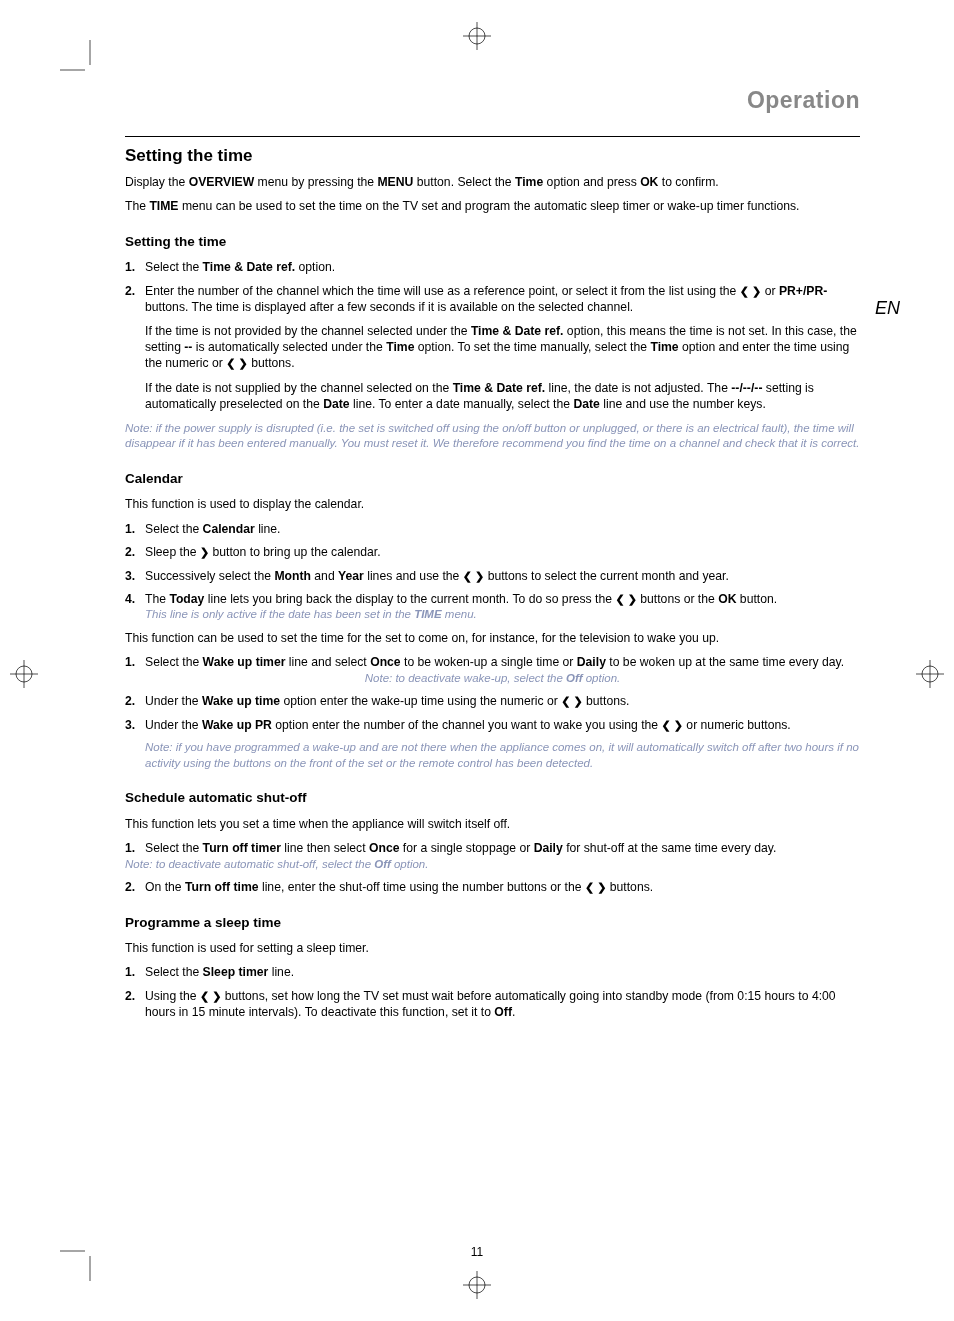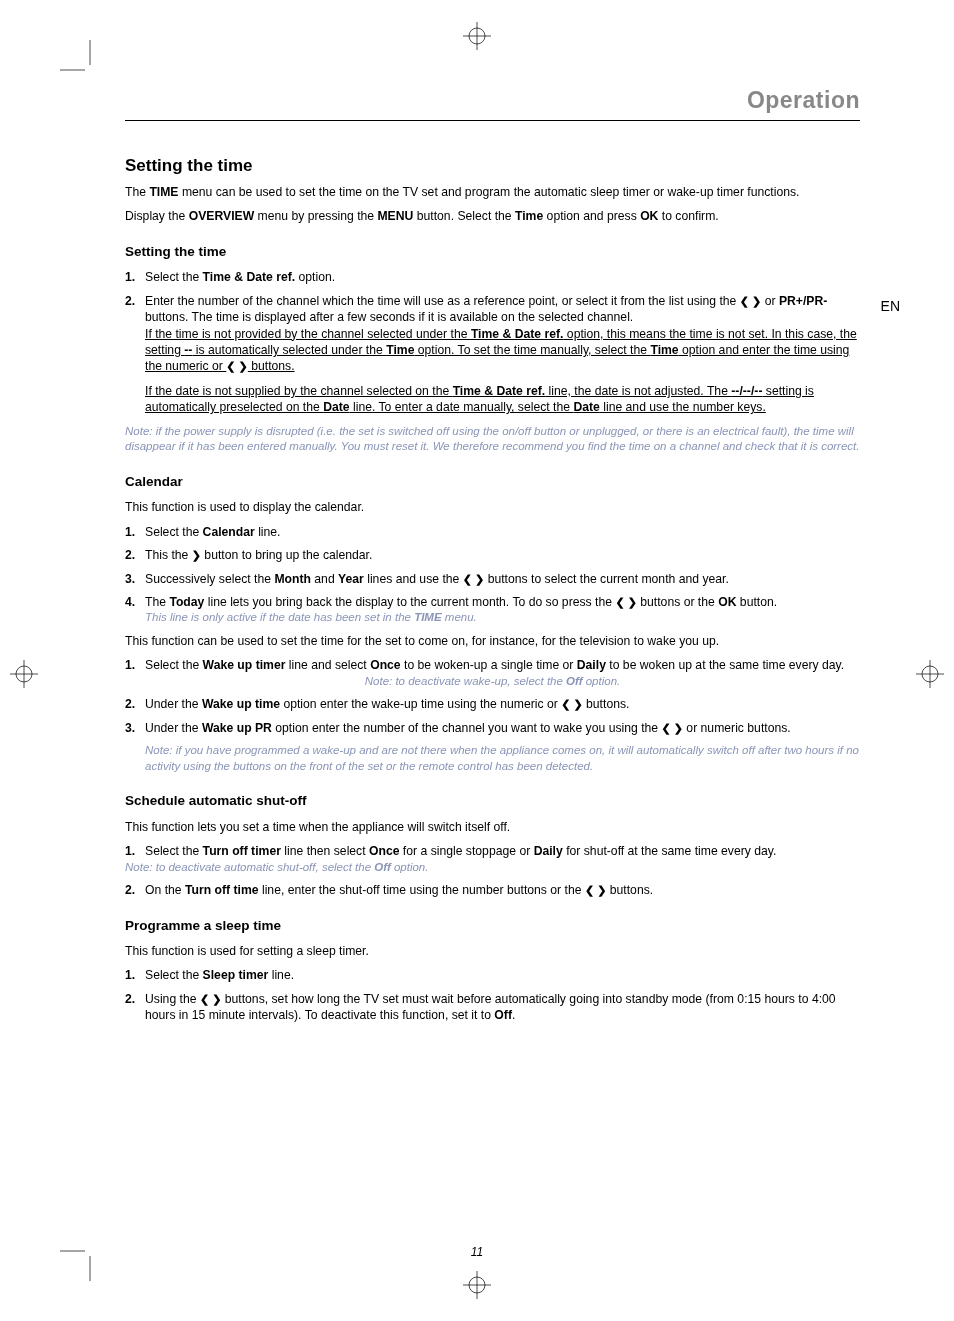--- a/index.html
+++ b/index.html
@@ -32,29 +32,30 @@
     left: 125px;
     width: 735px;
     font-size: 12.2px;
     line-height: 1.35;
     color: #000;
   }
   .lang-tab {
     position: absolute;
     top: 298px;
     right: 54px;
-    font-size: 14px;
+    font-size: 18px;
     color: #000;
+    font-style: italic;
   }
   .header-row {
     display: flex;
     justify-content: flex-end;
     border-bottom: 1.2px solid #000;
-    padding-bottom: 4px;
-    margin-bottom: 34px;
+    padding-bottom: 20px;
+    margin-bottom: 8px;
   }
   .header-title {
     font-family: Arial, Helvetica, sans-serif;
     font-weight: 800;
     font-size: 23px;
     color: #888;
     letter-spacing: 0.5px;
   }
   h1 {
     font-size: 17px;
@@ -70,36 +71,35 @@
   p { margin-bottom: 8px; }
   .note {
     font-style: italic;
     color: #8a95b8;
     font-size: 11.5px;
     margin-top: 0;
   }
   ol { list-style: none; padding-left: 0; }
   ol > li { margin-bottom: 7px; padding-left: 20px; position: relative; }
   ol > li > .num { position: absolute; left: 0; font-weight: bold; }
-  .sub-p { margin-top: 0; text-decoration: underline; }
+  .sub-p { margin-top: 7px; }
   .arrow {
     display: inline-block;
     font-weight: bold;
     font-size: 11px;
     vertical-align: baseline;
   }
   .smallcaps { font-variant: small-caps; font-weight: bold; }
   .page-num {
     position: absolute;
     bottom: 62px;
     left: 0;
     width: 954px;
     text-align: center;
     font-size: 12px;
-    font-style: italic;
   }
 </style>
 </head>
 <body>
 
 <div class="reg-mark reg-top">
   <svg viewBox="0 0 28 28">
       <circle cx="14" cy="14" r="8" fill="none" stroke="#000" stroke-width="0.7"></circle>
       <line x1="14" y1="0" x2="14" y2="28" stroke="#000" stroke-width="0.7"></line>
       <line x1="0" y1="14" x2="28" y2="14" stroke="#000" stroke-width="0.7"></line>
@@ -137,38 +137,38 @@
 
 <div class="lang-tab">EN</div>
 
 <div class="content">
 
   <div class="header-row">
     <div class="header-title">Operation</div>
   </div>
 
   <h1>Setting the time</h1>
+  <p><span>Display the </span><b>OVERVIEW</b><span> menu by pressing the </span><b class="smallcaps">MENU</b><span> button. Select the </span><b>Time</b><span> option and press </span><b class="smallcaps">OK</b><span> to confirm.</span></p>
   <p><span>The </span><b>TIME</b><span> menu can be used to set the time on the TV set and program the automatic sleep timer or wake-up timer functions.</span></p>
-  <p><span>Display the </span><b>OVERVIEW</b><span> menu by pressing the </span><b class="smallcaps">MENU</b><span> button. Select the </span><b>Time</b><span> option and press </span><b class="smallcaps">OK</b><span> to confirm.</span></p>
 
   <h2>Setting the time</h2>
   <ol>
     <li><span class="num">1.</span><span>Select the </span><b>Time &amp; Date ref.</b><span> option.</span></li>
     <li><span class="num">2.</span><span>Enter the number of the channel which the time will use as a reference point, or select it from the list using the </span><span class="arrow">❮ ❯</span><span> or </span><b class="smallcaps">PR+/PR-</b><span> buttons. The time is displayed after a few seconds if it is available on the selected channel.</span>
       <p class="sub-p"><span>If the time is not provided by the channel selected under the </span><b>Time &amp; Date ref.</b><span> option, this means the time is not set. In this case, the setting </span><b>--</b><span> is automatically selected under the </span><b>Time</b><span> option. To set the time manually, select the </span><b>Time</b><span> option and enter the time using the numeric or </span><span class="arrow">❮ ❯</span><span> buttons.</span></p>
       <p class="sub-p"><span>If the date is not supplied by the channel selected on the </span><b>Time &amp; Date ref.</b><span> line, the date is not adjusted. The </span><b>--/--/--</b><span> setting is automatically preselected on the </span><b>Date</b><span> line. To enter a date manually, select the </span><b>Date</b><span> line and use the number keys.</span></p>
     </li>
   </ol>
   <p class="note">Note: if the power supply is disrupted (i.e. the set is switched off using the on/off button or unplugged, or there is an electrical fault), the time will disappear if it has been entered manually. You must reset it. We therefore recommend you find the time on a channel and check that it is correct.</p>
 
   <h2>Calendar</h2>
   <p>This function is used to display the calendar.</p>
   <ol>
     <li><span class="num">1.</span><span>Select the </span><b>Calendar</b><span> line.</span></li>
-    <li><span class="num">2.</span><span>This the </span><span class="arrow">❯</span><span> button to bring up the calendar.</span></li>
+    <li><span class="num">2.</span><span>Sleep the </span><span class="arrow">❯</span><span> button to bring up the calendar.</span></li>
     <li><span class="num">3.</span><span>Successively select the </span><b>Month</b><span> and </span><b>Year</b><span> lines and use the </span><span class="arrow">❮ ❯</span><span> buttons to select the current month and year.</span>
     </li>
     <li><span class="num">4.</span><span>The </span><b>Today</b><span> line lets you bring back the display to the current month. To do so press the </span><span class="arrow">❮ ❯</span><span> buttons or the </span><b class="smallcaps">OK</b><span> button.</span>
       <div class="note"><span>This line is only active if the date has been set in the </span><b>TIME</b><span> menu.</span></div>
     </li>
   </ol>
 
   <p>This function can be used to set the time for the set to come on, for instance, for the television to wake you up.</p>
   <ol>
     <li><span class="num">1.</span><span>Select the </span><b>Wake up timer</b><span> line and select </span><b>Once</b><span> to be woken-up a single time or </span><b>Daily</b><span> to be woken up at the same time every day.</span>

